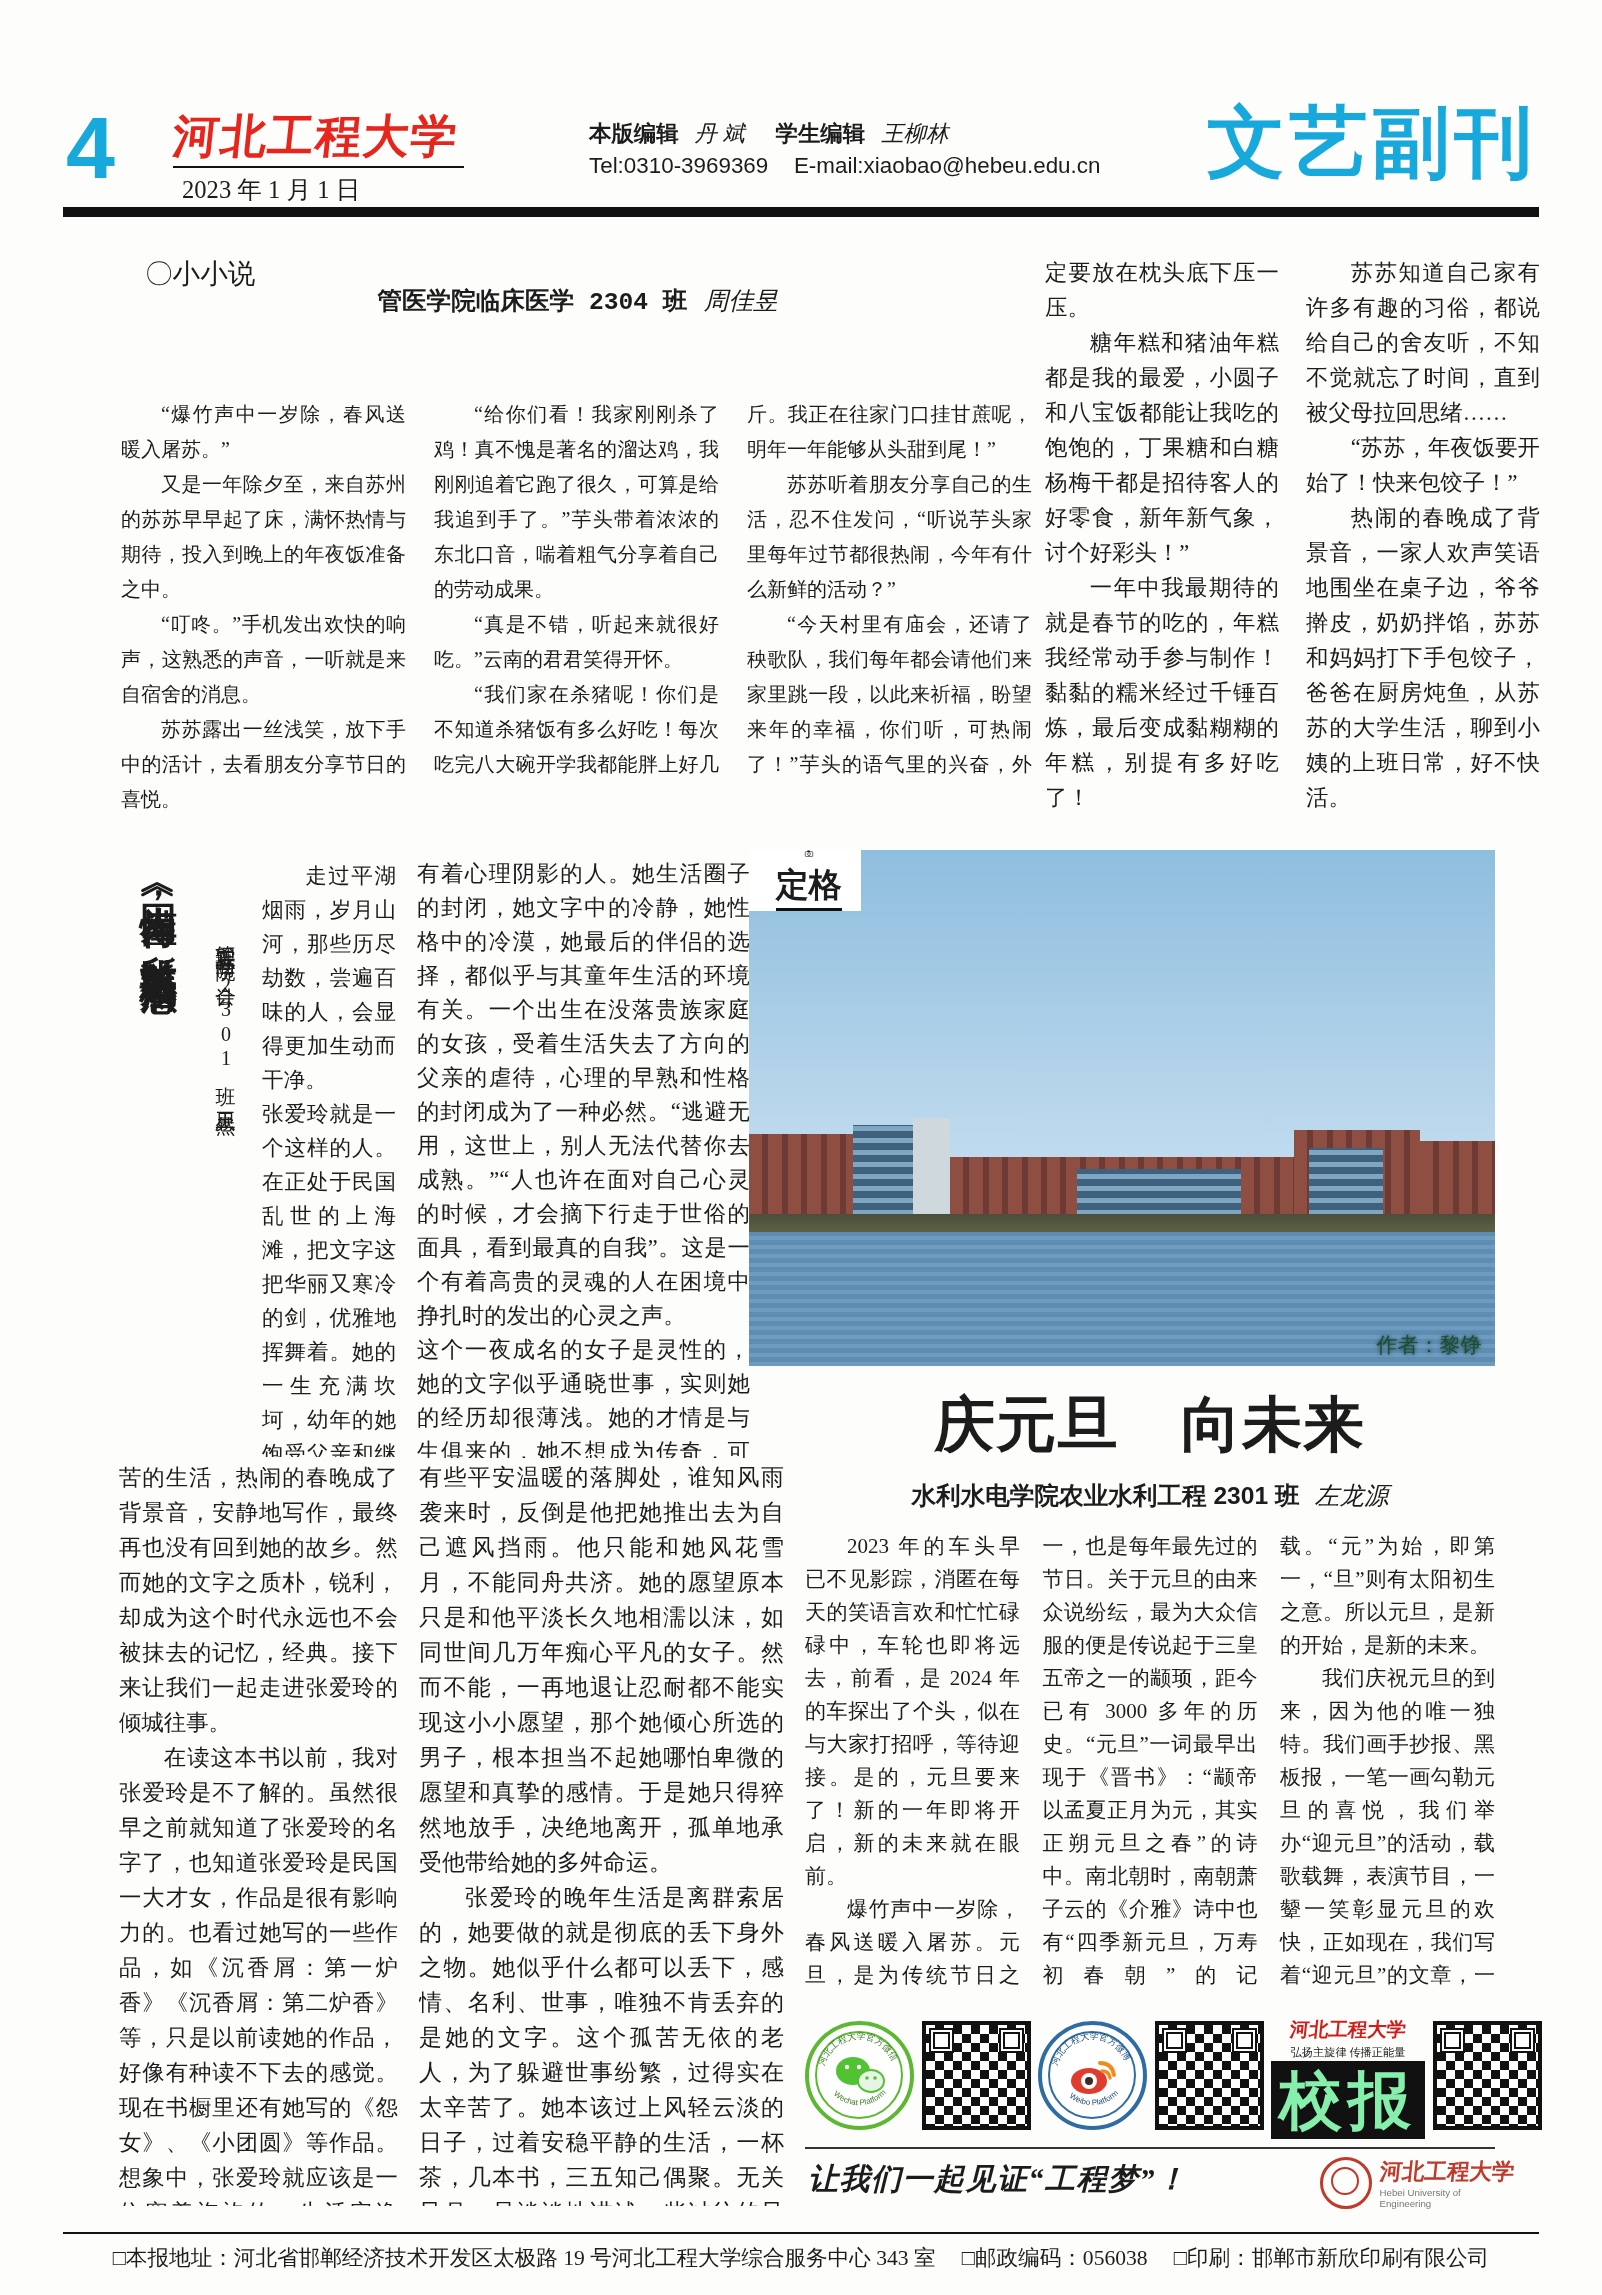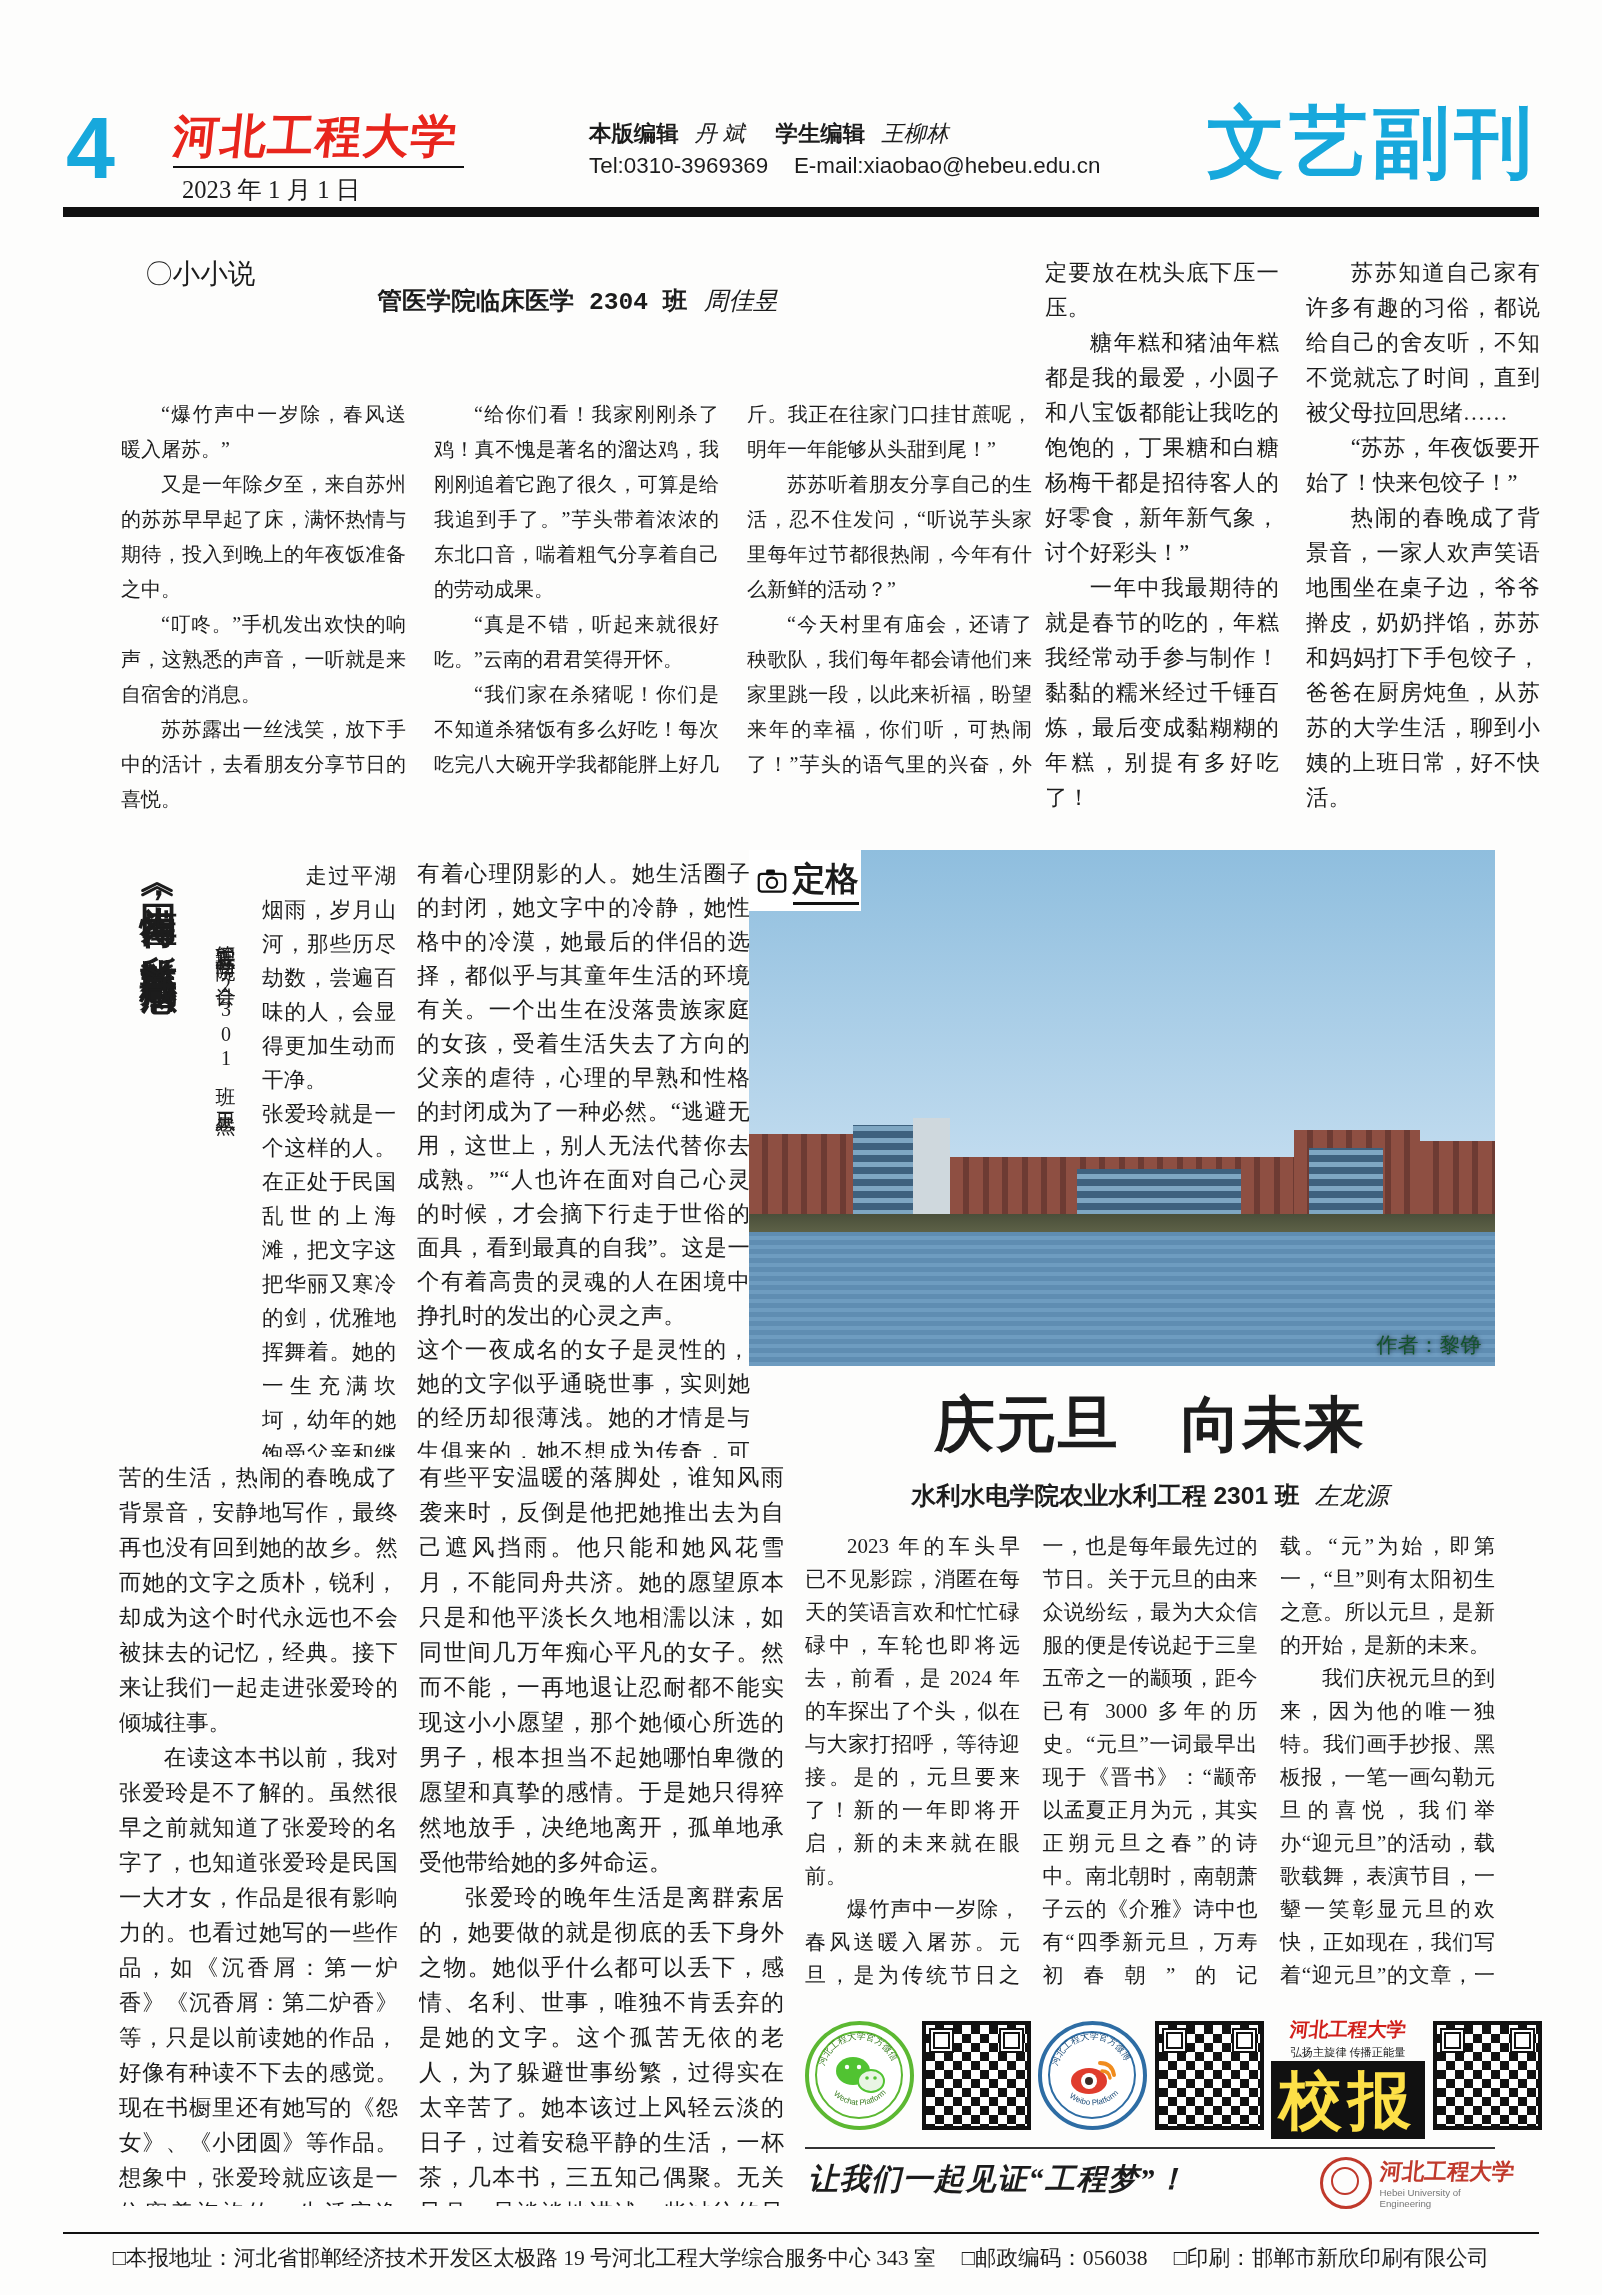--- a/index.html
+++ b/index.html
@@ -42,41 +42,41 @@
   .photo{left:749px;top:850px;width:746px;height:516px;overflow:hidden;background:#9cc4e2;}
   .ph-sky{position:absolute;left:0;top:0;width:100%;height:62%;background:linear-gradient(#8fbede,#c2dcef);}
   .ph-bld{position:absolute;left:0;top:55%;width:100%;height:17%;}
   .bld{position:absolute;bottom:0;}
   .bld.brick{background:repeating-linear-gradient(90deg,#8e4f42 0 13.4px,#6d3b33 13.4px 19.4px),#8e4f42;}
   .bld.glass{background:repeating-linear-gradient(0deg,#3e617e 0 7.5px,#7ea6c2 7.5px 12px),#587d99;}
   .bld.white{background:#cfd8dd;}
   .ph-trees{position:absolute;left:0;top:70.5%;width:100%;height:3.5%;background:linear-gradient(#4a4f3a,#5d6147);}
   .ph-water{position:absolute;left:0;top:74%;width:100%;height:26%;
             background:repeating-linear-gradient(0deg,#6e9cc0 0 4.5px,#5f8db2 4.5px 9px),#6796bb;}
-  .dingge{position:absolute;left:0;top:0;width:112px;height:61px;background:#fff;display:flex;align-items:center;gap:6px;padding-left:7.5px;box-sizing:border-box;}
+  .dingge{position:absolute;left:0;top:0;width:112px;height:61px;background:#fff;display:flex;align-items:center;gap:6px;padding-left:7.5px;box-sizing:border-box;flex-direction:column;}
   .dingge .label{font-size:33px;font-weight:900;border-bottom:3px solid #111;font-family:"Liberation Sans","DejaVu Sans",sans-serif;}
   .credit{position:absolute;right:13.4px;bottom:7.5px;color:#14532d;font-size:21px;text-shadow:0 0 4.5px rgba(0,0,0,.7);}
   
   .ny-titlebox{left:805px;top:1385px;width:690px;text-align:center;}
   .ny-title{font-size:60px;font-weight:900;letter-spacing:1.5px;}
   .ny-byline{margin-top:13.4px;font-size:24.6px;}
   .ny-byline .unit{font-weight:700;font-family:"Liberation Sans","DejaVu Sans",sans-serif;}
   .ny-byline .author{font-style:italic;margin-left:9px;}
   .ny-body{left:805px;top:1530px;width:690px;height:468px;column-count:3;column-gap:22.4px;font-size:21px;line-height:33px;overflow:hidden;}
   
   .media{left:805px;top:2013px;width:690px;height:125px;display:flex;gap:7.5px;align-items:center;}
   .badge{width:109px;height:109px;border-radius:50%;flex:0 0 auto;position:relative;}
   .qr{width:109px;height:109px;flex:0 0 auto;position:relative;border:4.5px solid #111;box-sizing:border-box;
       background:conic-gradient(#111 25%,#fff 0 50%,#111 0 75%,#fff 0) 0 0/18px 18px;}
   .qr::before,.qr::after{content:"";position:absolute;width:25px;height:25px;background:#fff;border:6.7px double #111;box-sizing:border-box;}
   .qr::before{left:3px;top:3px;} .qr::after{right:3px;top:3px;}
   .xiaobao{width:154px;height:119px;flex:0 0 auto;text-align:center;}
   .xb-mast{color:#d01f1a;font-weight:900;font-size:19.4px;transform:skewX(-6deg);}
   .xb-slogan{font-size:11.2px;margin:1.5px 0;}
-  .xb-big{background:#111;color:#fde047;font-size:63px;font-weight:900;line-height:78px;height:78px;letter-spacing:6px;font-family:"Liberation Sans","DejaVu Sans",sans-serif;}
+  .xb-big{background:#111;color:#86efac;font-size:63px;font-weight:900;line-height:78px;height:78px;letter-spacing:6px;font-family:"Liberation Sans","DejaVu Sans",sans-serif;}
   .media-rule{left:805px;top:2147px;width:690px;height:2.2px;background:#333;}
   .slogan{left:808px;top:2159px;font-size:30px;font-weight:900;font-style:italic;letter-spacing:1.5px;}
   .unilogo{left:1320px;top:2156px;width:176px;display:flex;align-items:center;gap:7.5px;}
   .uni-seal{width:46px;height:46px;border-radius:50%;border:3.7px solid #c0392b;position:relative;flex:0 0 auto;}
   .uni-seal::after{content:"";position:absolute;left:7.5px;top:7.5px;width:24px;height:24px;border-radius:50%;border:2.2px solid #c0392b;}
   .uni-txt .cn{color:#c0392b;font-weight:900;font-size:22.4px;transform:skewX(-6deg);white-space:nowrap;}
   .uni-txt .en{color:#777;font-size:9.7px;font-family:"Liberation Sans","DejaVu Sans",sans-serif;}
   
   .footrule{left:63px;top:2232px;width:1476px;height:2.2px;background:#111;}
   .footer{left:63px;top:2243px;width:1476px;text-align:center;font-size:21.6px;}

